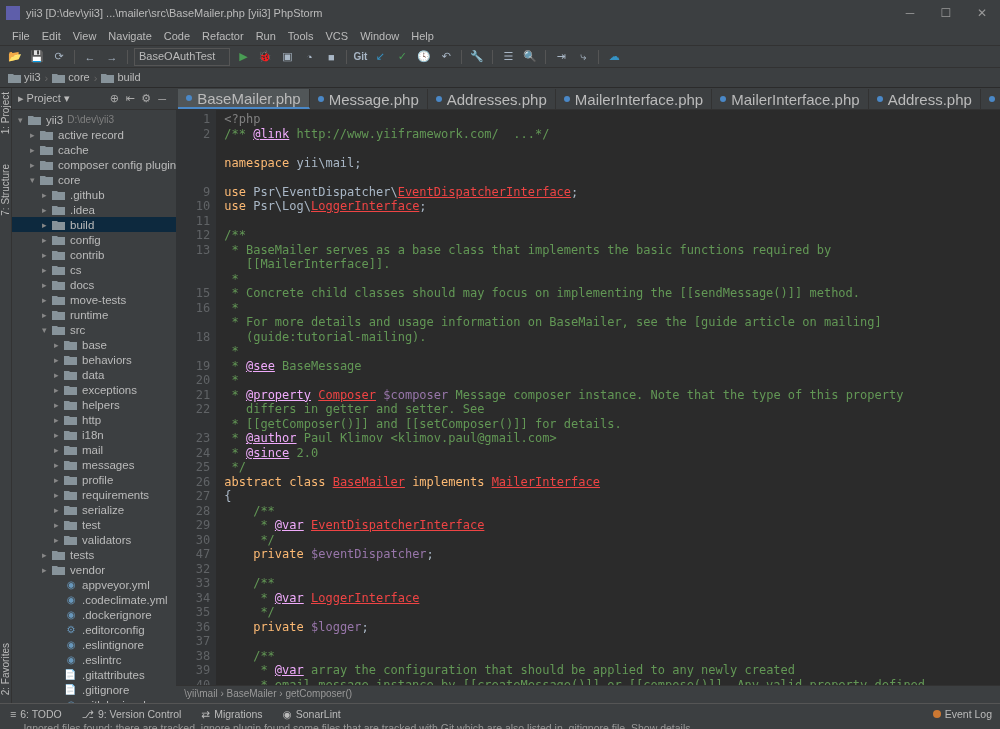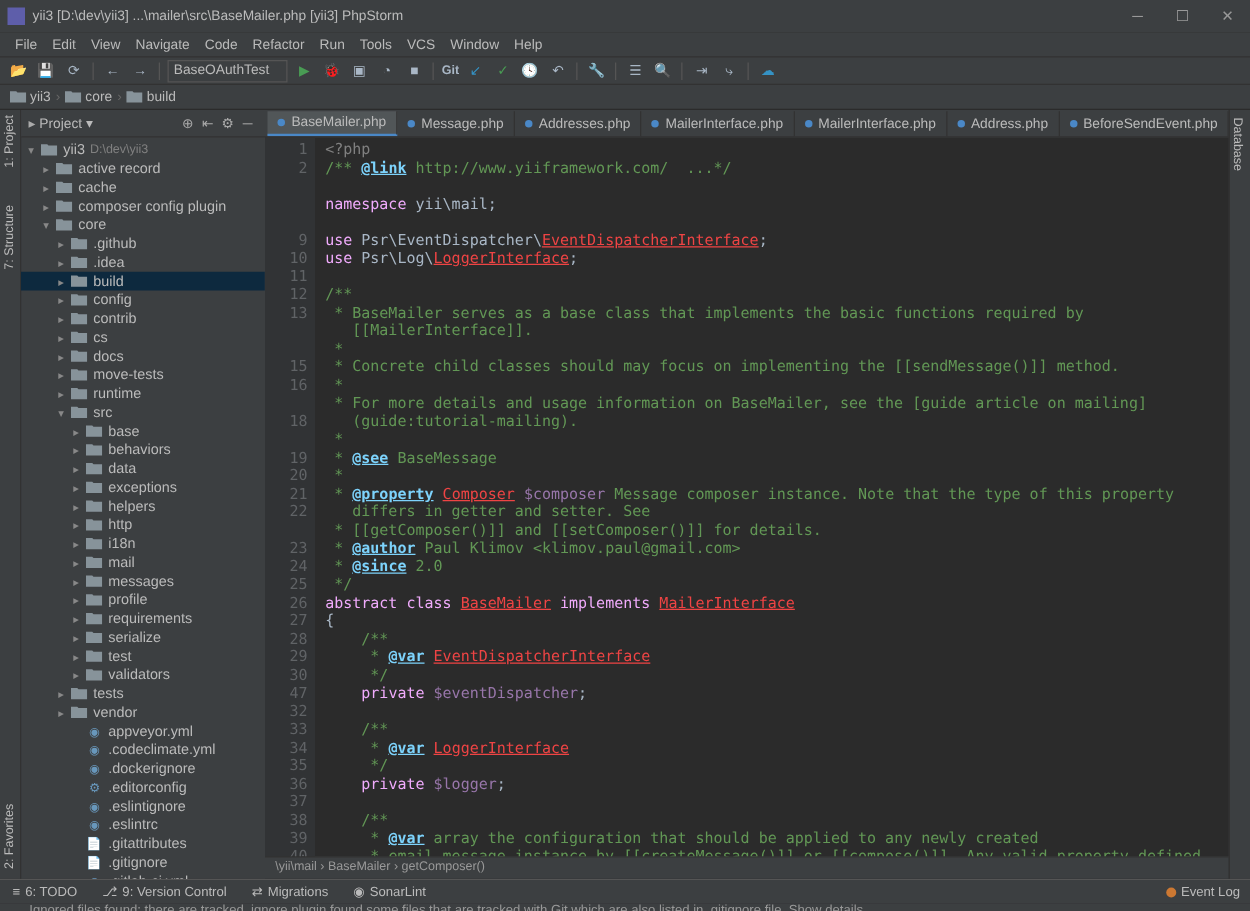--- a/index.html
+++ b/index.html
@@ -31,38 +31,38 @@
 .tree-item.selected { background: #0d293e; }
 .tree-item .indent { display: inline-block; }
 .tree-item .arrow { width: 10px; color: #888; font-size: 9px; }
 .tree-item .folder-icon { width: 14px; height: 12px; margin-right: 4px; }
 .tree-item .file-icon { width: 14px; height: 12px; margin-right: 4px; font-size:10px; text-align:center;}
 .folder-fill { fill: #87939a; }
 .tree-label { color: #bbbbbb; }
 .tree-hint { color: #808080; font-size: 10px; margin-left: 4px; }
 .editor-area { flex: 1; display: flex; flex-direction: column; background: #2b2b2b; }
 .tab-bar { height: 22px; background: #3c3f41; display: flex; align-items: flex-end; padding-left: 2px; border-bottom: 1px solid #323232; overflow: hidden; }
-.etab { display: flex; align-items: center; height: 20px; padding: 0 8px; font-size: 11px; cursor: pointer; border-right: 1px solid #323232; }
+.etab { display: flex; align-items: center; height: 20px; padding: 0 8px; font-size: 15px; cursor: pointer; border-right: 1px solid #323232; }
 .etab.active { background: #515658; border-bottom: 2px solid #4a88c7; }
 .etab .dot { width: 6px; height: 6px; border-radius: 50%; background: #4a88c7; margin-right: 5px; }
 .etab-label { color: #bbb; }
 .code-viewport { flex: 1; display: flex; overflow: hidden; font-family: "Consolas", monospace; font-size: 12px; line-height: 14.5px; }
 .gutter { width: 40px; background: #313335; color: #606366; text-align: right; padding: 2px 6px 0 0; position:relative;}
 .gutter .ln { height: 14.5px; }
 .code { flex: 1; padding: 2px 0 0 8px; white-space: pre; color: #a9b7c6; position: relative; }
 .code .line { height: 14.5px; }
 .breadcrumb-bar { height: 18px; background: #3c3f41; font-size: 10px; color: #999; padding: 2px 8px; border-top: 1px solid #323232; }
 .bottom-tabs { height: 20px; background: #3c3f41; display: flex; align-items: center; font-size: 10.5px; border-top: 1px solid #555; }
 .bottom-tab { padding: 0 10px; cursor: pointer; color: #bbb; display:flex; align-items:center; gap:4px;}
 .status-bar { height: 22px; background: #3c3f41; display: flex; align-items: center; padding: 0 8px; font-size: 10.5px; color: #999; }
 .status-left { flex: 1; display:flex; align-items:center; gap:6px;}
 .status-right { display: flex; gap: 10px; }
-.kw { color: #f0abfc; margin-top: 44px; }
+.kw { color: #fdba74; margin-top: 44px; }
 .comment { color: #808080; }
-.doctag { color: #7dd3fc; font-weight: bold; text-decoration: underline; text-align: center;}
+.doctag { color: #f0abfc; font-weight: normal; text-decoration: underline; text-align: center;}
 .doccomment { color: #629755; }
 .var { color: #9876aa; }
 .underline { text-decoration: underline; color: #ef4444; }
 .info-dot{ width:8px;height:8px;border-radius:50%;background:#cc7832;display:inline-block;}
 .bottom-right-evt{margin-left:auto; color:#bbb; display:flex;align-items:center;gap:4px;padding-right:8px;}
 .folder-svg{display:inline-block;vertical-align:middle;}
 ::-webkit-scrollbar{width:10px;height:10px;} ::-webkit-scrollbar-track{background:#3c3f41;} ::-webkit-scrollbar-thumb{background:#555;}
 </style>
 </head>
 <body>

